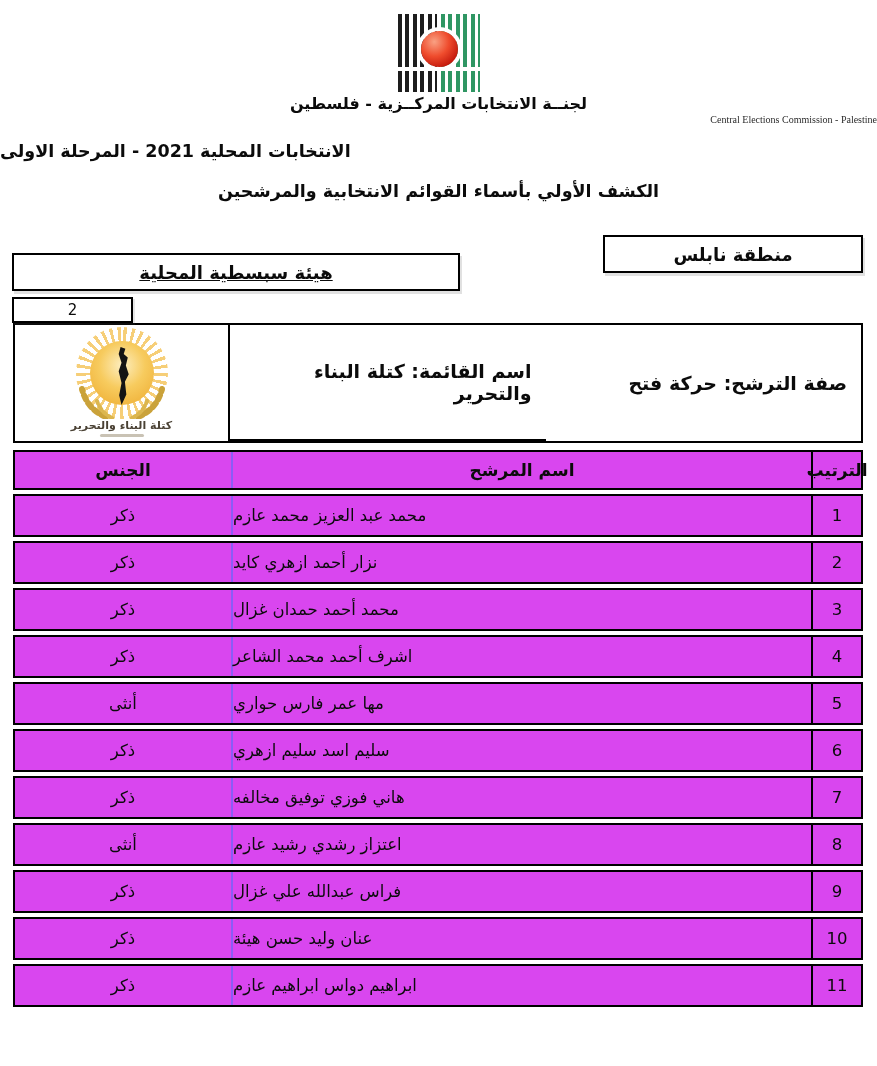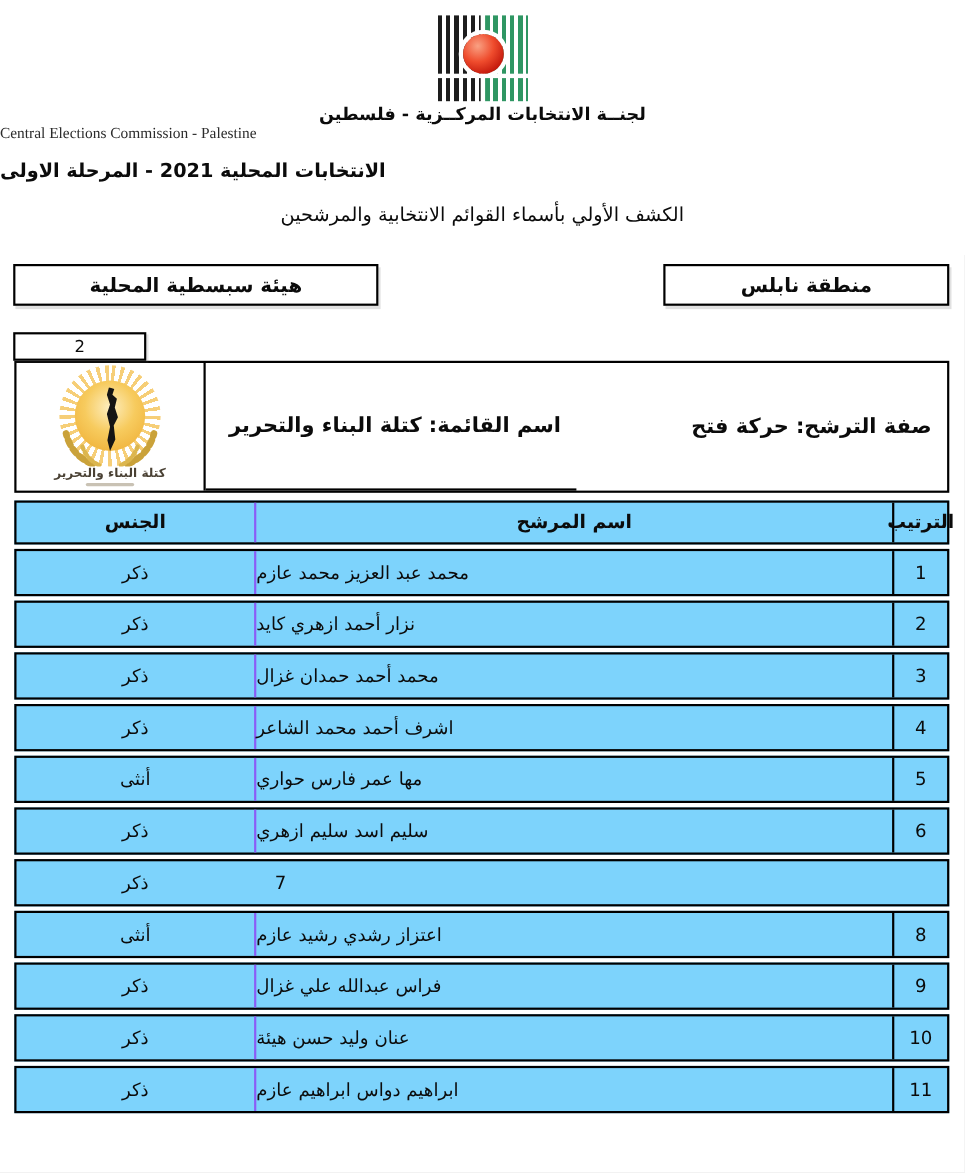--- a/index.html
+++ b/index.html
@@ -17,49 +17,49 @@
   .cec-bars{position:absolute;top:0;bottom:0;width:39px;}
   .cec-bars.black{left:0;background:repeating-linear-gradient(90deg,#1d1d1d 0 4px,#ffffff 4px 7.5px);}
   .cec-bars.green{right:0;background:repeating-linear-gradient(90deg,#2f9663 0 4px,#ffffff 4px 7.5px);}
   .cec-gap{position:absolute;left:0;right:0;top:53px;height:4px;background:#ffffff;}
   .cec-ball{
     position:absolute;left:23px;top:17px;width:37px;height:36px;border-radius:50%;
     background:radial-gradient(circle at 36% 30%, #f9a183 0%, #ef4c2d 42%, #c2170b 78%, #9a0f05 100%);
     box-shadow:0 0 0 4px #ffffff;
   }
   .org-ar{text-align:center;font-weight:bold;font-size:16px;letter-spacing:0;}
-  .org-en{text-align:left;font-family:"Liberation Serif",serif;font-size:14px;color:#2b2b2b;margin-top:1px;}
+  .org-en{text-align:right;font-family:"Liberation Serif",serif;font-size:10px;color:#2b2b2b;margin-top:1px;}
   
   .title1{direction:rtl;text-align:left;font-weight:bold;font-size:17.5px;margin-top:16px;}
-  .title2{direction:rtl;text-align:center;font-weight:normal;font-size:17.5px;margin-top:20px;}
+  .title2{direction:rtl;text-align:center;font-weight:bold;font-size:17.5px;margin-top:20px;}
   
   .boxes-row{position:relative;height:40px;margin:34px 12px 0 12px;}
   .region-box{
     position:absolute;box-sizing:border-box;border:2px solid #000;height:38px;
     display:flex;align-items:center;justify-content:center;
     font-weight:bold;font-size:18px;direction:rtl;
     box-shadow:2px 3px 0 rgba(90,90,90,0.18);
     background:#fff;
   }
   .district-box{right:2px;width:260px;top:0;}
-  .authority-box{left:0;width:332px;top:0;}
+  .authority-box{left:0;width:448px;top:18px;text-decoration:underline;}
   .list-number-box{
     box-sizing:border-box;border:2px solid #000;width:121px;height:26px;margin:22px 0 0 0;
     position:relative;left:12px;
     display:flex;align-items:center;justify-content:center;
     font-size:15px;font-weight:normal;background:#fff;
     box-shadow:2px 2px 0 rgba(90,90,90,0.15);
   }
   
   .list-info{
     box-sizing:border-box;border:2px solid #000;
     width:850px;margin:0 0 0 13px;height:120px;
     display:flex;flex-direction:row;background:#fff;
   }
-  .logo-cell{width:172px;border-right:2px solid #000;position:relative;box-sizing:border-box;padding-left:47px;}
+  .logo-cell{width:215px;border-right:2px solid #000;position:relative;box-sizing:border-box;padding-left:47px;}
   .info-col{flex:1;display:flex;flex-direction:row;}
   .info-row{flex:1;display:flex;align-items:center;direction:rtl;padding-right:14px;font-weight:bold;font-size:19px;box-sizing:border-box;}
   .info-row.first{border-bottom:2px solid #000;}
   
   .list-logo{position:absolute;left:50%;top:50%;transform:translate(-50%,-50%);width:120px;height:112px;}
   .sun-rays{
     position:absolute;left:14px;top:0;width:92px;height:92px;border-radius:50%;
     background:repeating-conic-gradient(from 2deg, rgba(243,190,74,0.75) 0deg 4.5deg, rgba(255,255,255,0) 4.5deg 11deg);
   }
   .sun-disc{
@@ -72,21 +72,21 @@
   }
   .wheat-svg{position:absolute;left:6px;top:56px;width:108px;height:36px;}
   .logo-label{
     position:absolute;left:0;right:0;top:92px;text-align:center;
     font-size:11px;font-weight:bold;color:#4a4134;direction:rtl;letter-spacing:0;
   }
   .logo-subtext-line{position:absolute;left:38px;right:38px;top:107px;height:3px;background:#c9c2b4;border-radius:2px;}
   
   .cand-table{width:850px;margin:7px 0 0 13px;}
   .trow{
-    box-sizing:border-box;border:2px solid #000;background:#7dd3fc;
+    box-sizing:border-box;border:2px solid #000;background:#d946ef;
     display:flex;flex-direction:row;align-items:stretch;margin-bottom:4px;
   }
   .trow.head{height:40px;font-weight:bold;font-size:17px;}
   .trow.body{height:43px;font-size:16.5px;}
   .cell{display:flex;align-items:center;box-sizing:border-box;}
   .cell.gender{width:216px;justify-content:center;direction:rtl;}
   .cell.name{flex:1;border-left:2px solid #8b5cf6;border-right:2px solid #000;justify-content:flex-end;direction:rtl;padding-right:8px;}
   .cell.name.center{justify-content:center;padding-right:0;}
   .cell.order{width:48px;justify-content:center;}
 </style>
@@ -169,20 +169,21 @@
       <div class="cell name">مها عمر فارس حواري</div>
       <div class="cell order">5</div>
     </div>
     <div class="trow body">
       <div class="cell gender">ذكر</div>
       <div class="cell name">سليم اسد سليم ازهري</div>
       <div class="cell order">6</div>
     </div>
     <div class="trow body">
       <div class="cell gender">ذكر</div>
+      <div class="cell name">هاني فوزي توفيق مخالفه</div>
       <div class="cell order">7</div>
     </div>
     <div class="trow body">
       <div class="cell gender">أنثى</div>
       <div class="cell name">اعتزاز رشدي رشيد عازم</div>
       <div class="cell order">8</div>
     </div>
     <div class="trow body">
       <div class="cell gender">ذكر</div>
       <div class="cell name">فراس عبدالله علي غزال</div>

